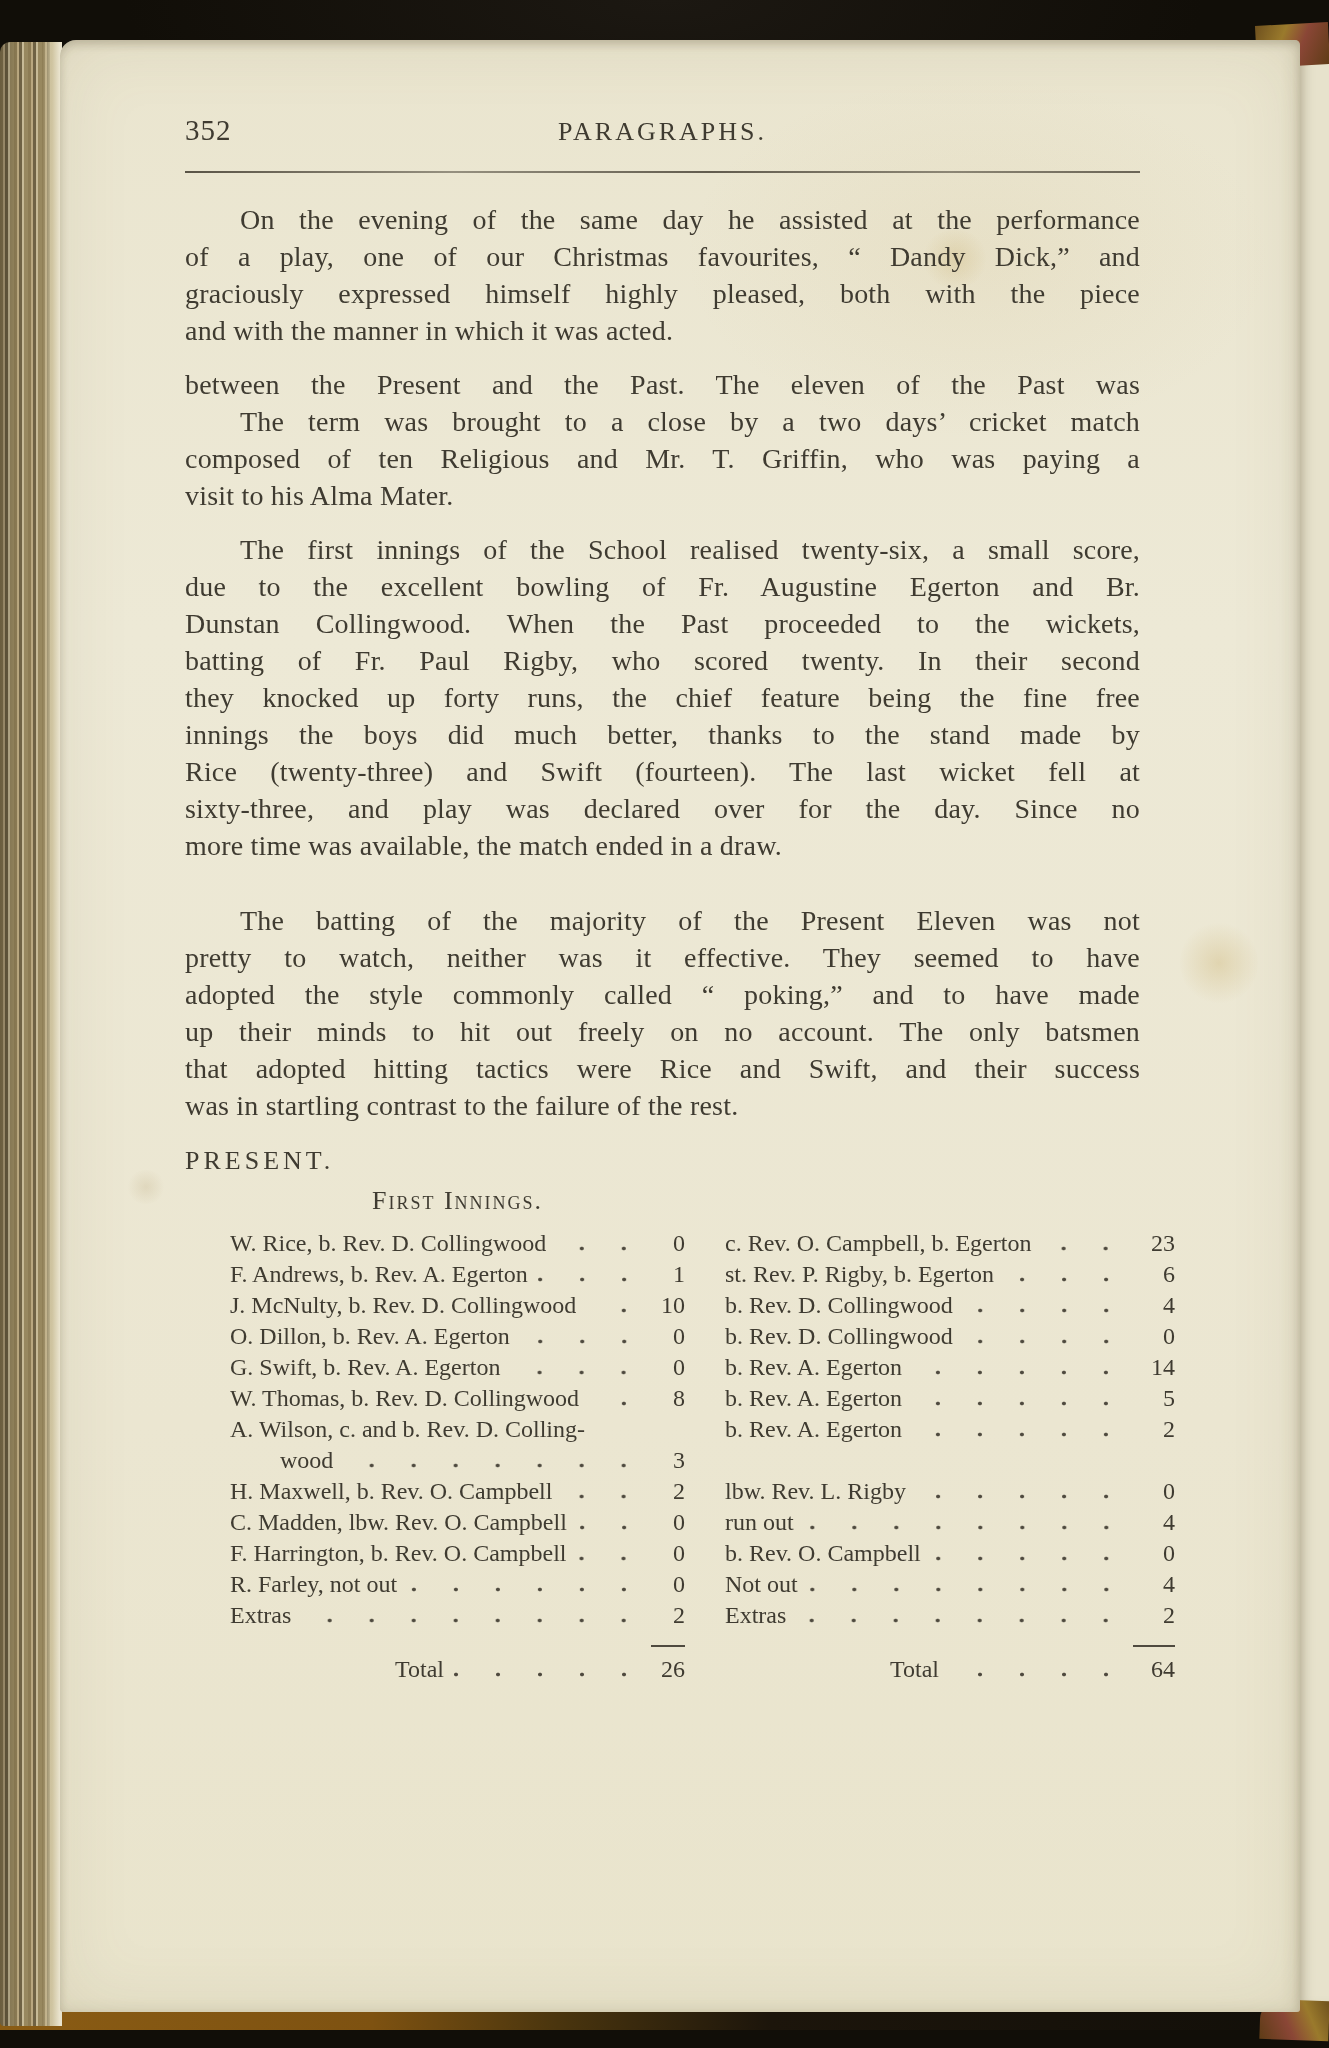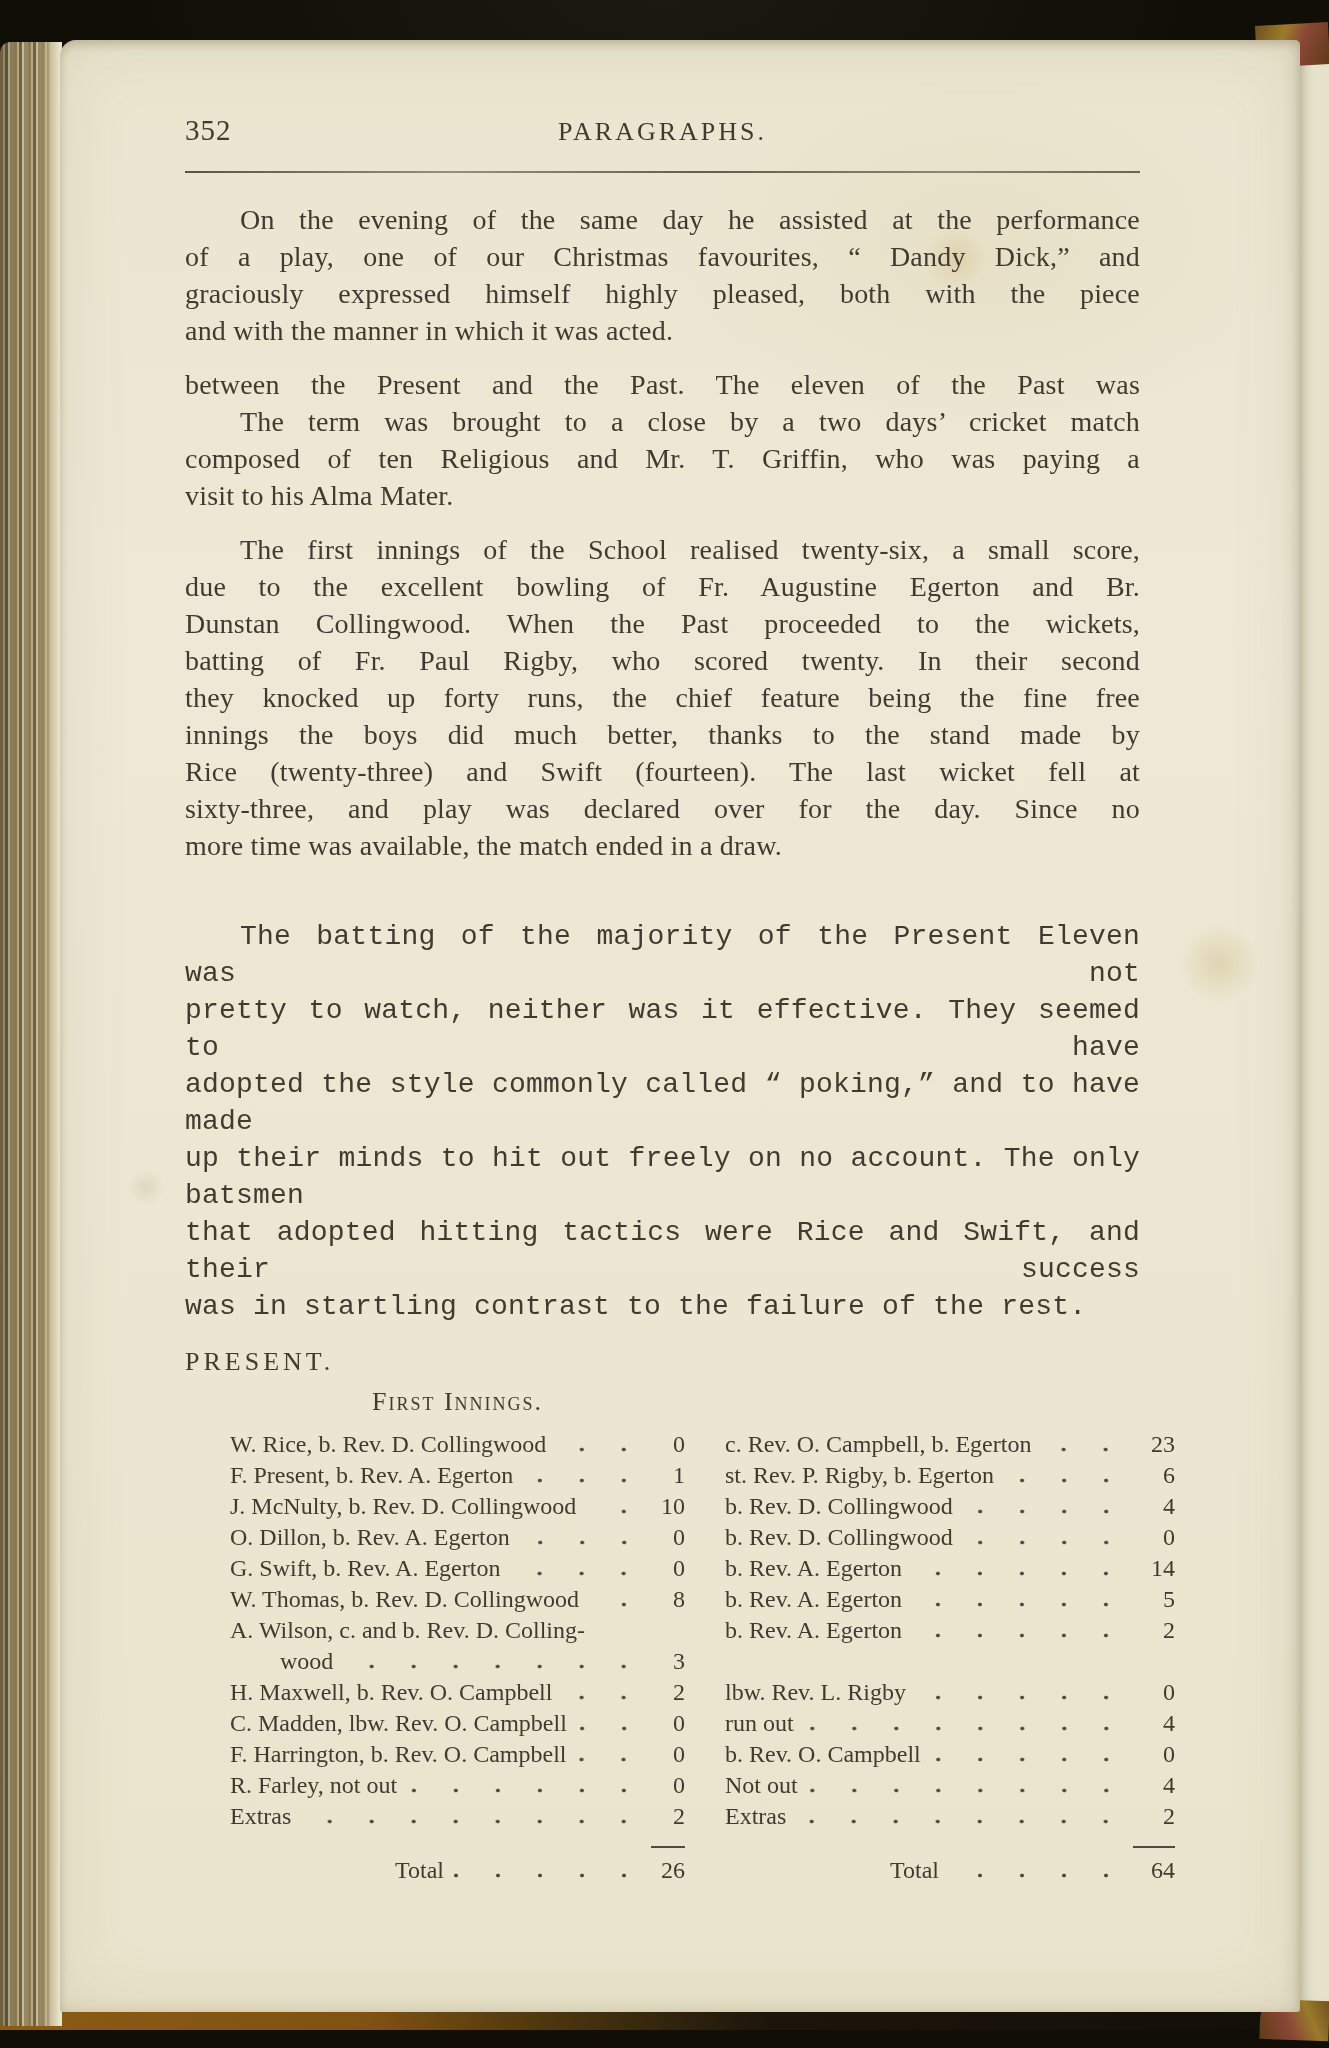--- a/index.html
+++ b/index.html
@@ -58,21 +58,21 @@
   .folio{font-size:29px;letter-spacing:1px;justify-self:start;}
   .running-title{font-size:26px;letter-spacing:3px;}
   .head-rule{
     margin-top:24px;height:1.5px;width:100%;
     background:linear-gradient(90deg,rgba(64,58,46,.85),rgba(64,58,46,.5) 28%,rgba(64,58,46,.8) 55%,rgba(64,58,46,.55) 80%,rgba(64,58,46,.75));
   }
   
   .para{margin:0;padding:0;}
   .para.p1{margin-top:28px;}
   .para.p2,.para.p3{margin-top:17px;}
-  .para.p4{margin-top:54px;font-family:Liberation Mono, monospace;}
+  .para.p4{margin-top:38px;}
   .pline{
     font-size:28px;line-height:37px;letter-spacing:.2px;
     text-align:justify;text-align-last:justify;white-space:normal;
   }
   .pline.first{text-indent:55px;}
   .pline.end{text-align-last:left;}
   
   .present-title{margin-top:22px;text-align:left;font-size:26px;letter-spacing:4px;}
   .scorecard{margin-left:45px;width:935px;}
   .innings-heads{display:grid;grid-template-columns:455px 450px;margin-top:10px;}
@@ -164,21 +164,21 @@
             <span class="lead"></span>
             <span class="sc">0</span>
           </div>
         <div class="cell c2 row">
             <span class="nm">c. Rev. O. Campbell, b. Egerton</span>
             <span class="lead"></span>
             <span class="sc">23</span>
           </div>
 
         <div class="cell c1 row">
-            <span class="nm">F. Present, b. Rev. A. Egerton</span>
+            <span class="nm">F. Andrews, b. Rev. A. Egerton</span>
             <span class="lead"></span>
             <span class="sc">1</span>
           </div>
         <div class="cell c2 row">
             <span class="nm">st. Rev. P. Rigby, b. Egerton</span>
             <span class="lead"></span>
             <span class="sc">6</span>
           </div>
 
         <div class="cell c1 row">

